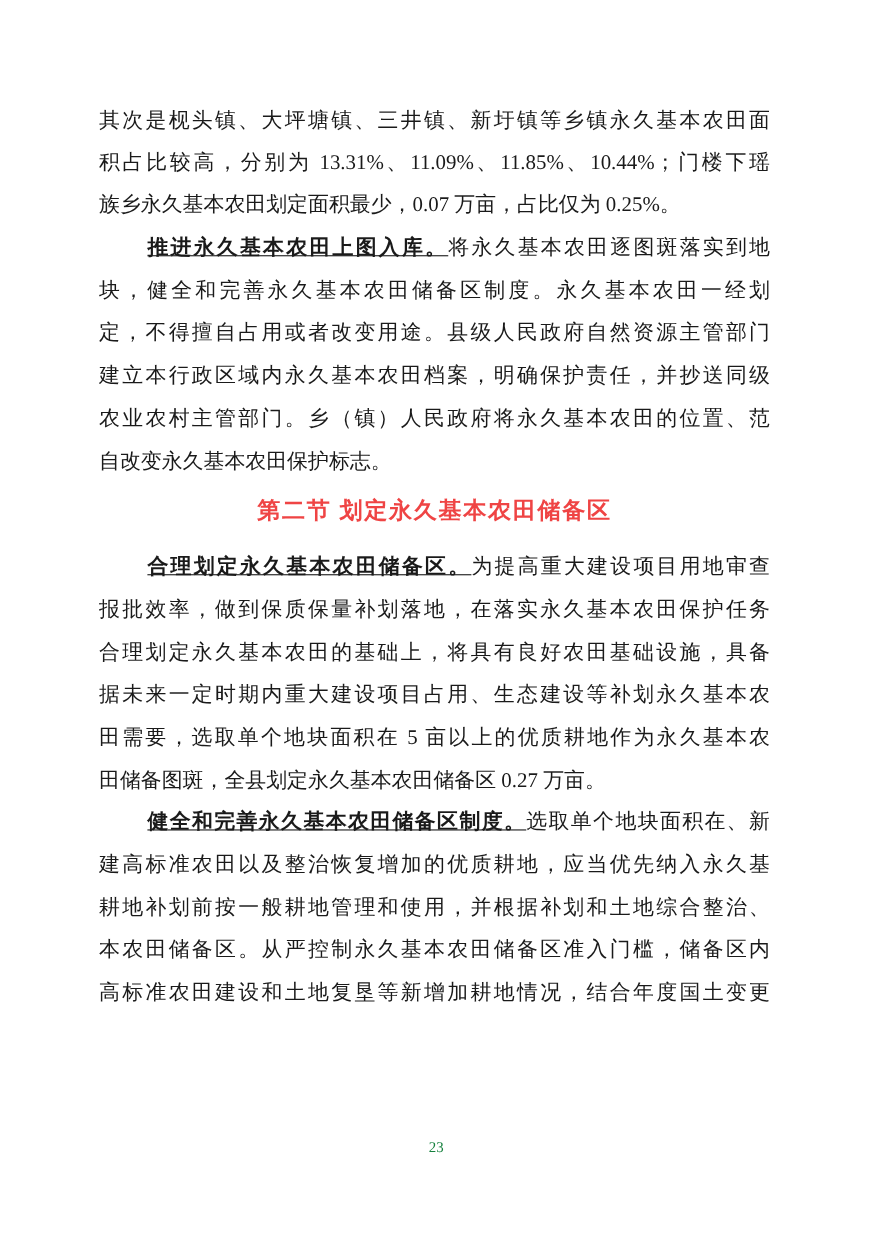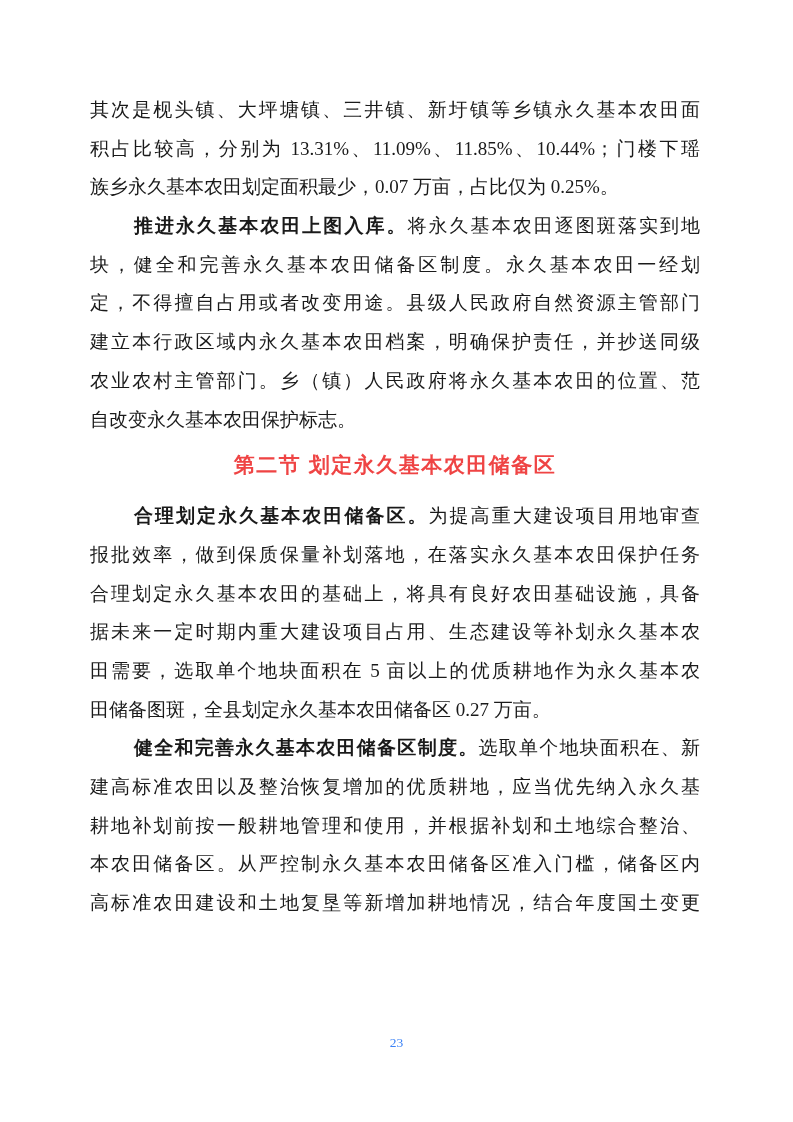--- a/index.html
+++ b/index.html
@@ -28,40 +28,41 @@
     white-space: normal;
   }
   .line.last {
     text-align-last: left;
   }
   .line.indent {
     text-indent: 44px;
   }
   .line b {
     font-weight: bold;
+    text-decoration: underline;
   }
   .heading {
     margin: 9px 0 15px 0;
     font-family: "Liberation Sans", "DejaVu Sans", sans-serif;
     font-weight: bold;
     font-size: 21px;
     line-height: 34px;
     letter-spacing: 1.5px;
     text-align: center;
     color: #ef4444;
   }
   .footer {
     position: absolute;
     left: 0;
     right: 0;
     top: 1034px;
     text-align: center;
     font-size: 13.5px;
     line-height: 18px;
-    color: #3b82f6;
+    color: #15803d;
   }
 </style>
 </head>
 <body>
 
 <div class="page">
   <div class="content">
     <div id="blocks-before">
         <div class="line"><span>其次是枧头镇、大坪塘镇、三井镇、新圩镇等乡镇永久基本农田面</span></div>
         <div class="line"><span>积占比较高，分别为 13.31%、11.09%、11.85%、10.44%；门楼下瑶</span></div>

